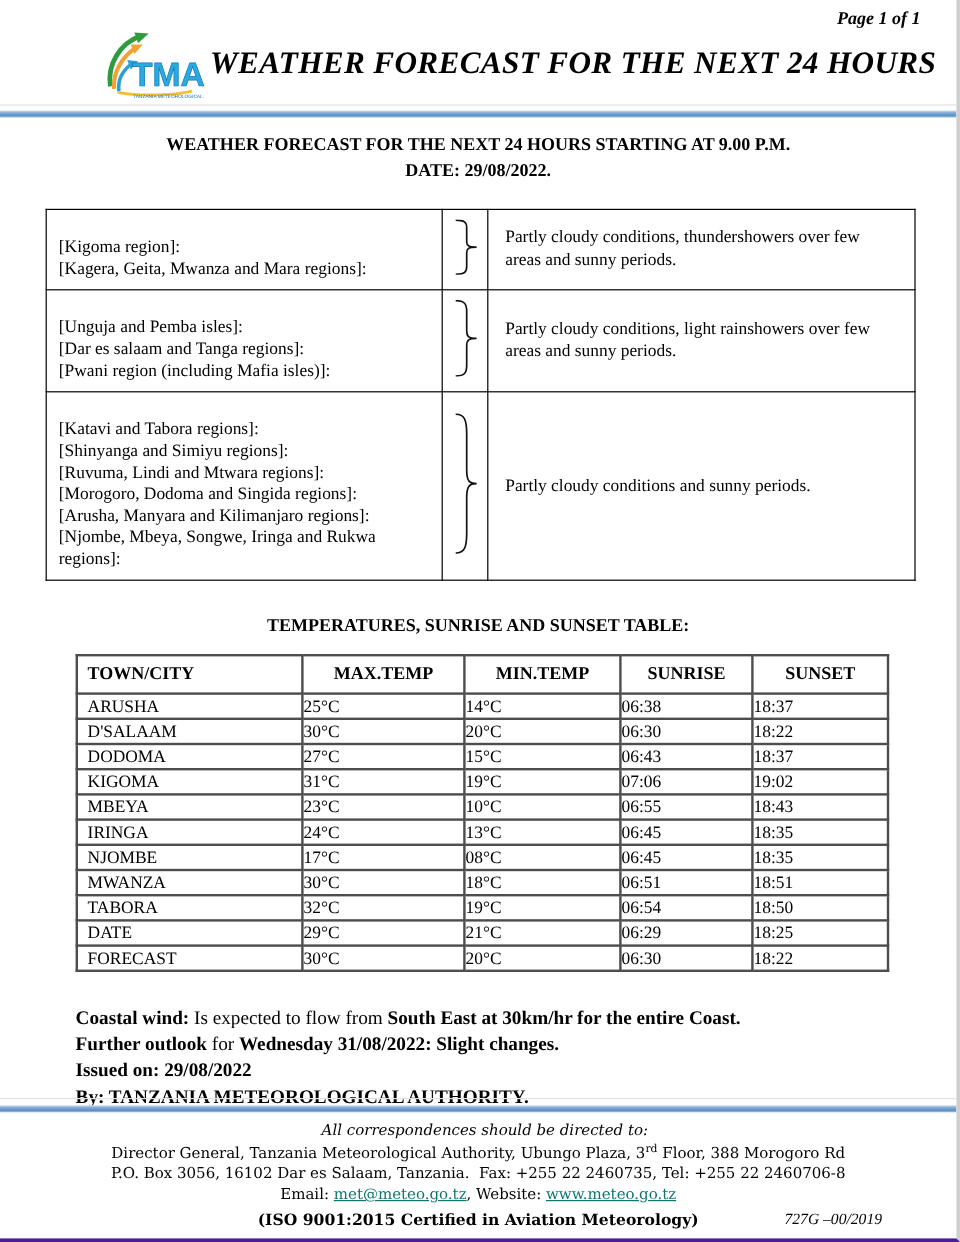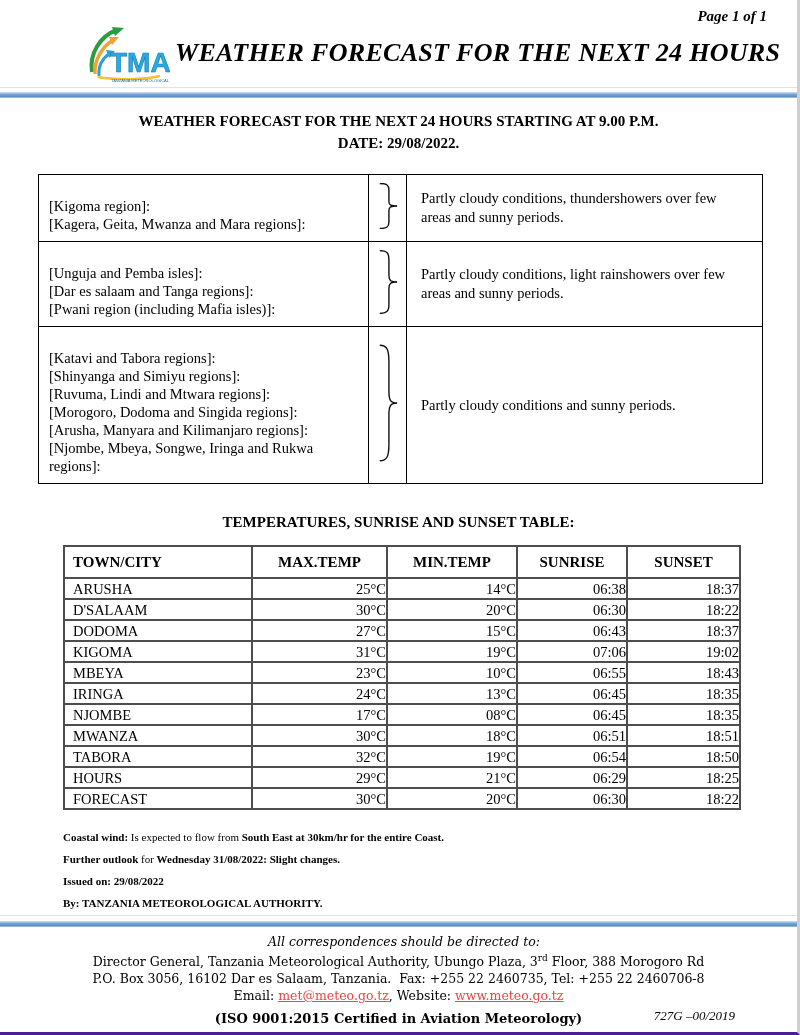--- a/index.html
+++ b/index.html
@@ -39,35 +39,35 @@
   .forecast-table td.forecast { padding:6px 14px; line-height:19px; }
   .forecast-table tr.r1 { height:62px; }
   .forecast-table tr.r2 { height:63px; }
   .forecast-table tr.r3 { height:110px; }
 
   .temp-title { margin:30px 0 0 0; text-align:center; font-size:15px; font-weight:bold; }
   .temp-table { margin:14px 16px 0 63px; width:676px; table-layout:fixed; font-size:14.5px;border-radius:13px; }
   .temp-table th, .temp-table td { border:2px solid #4d4d4d; line-height:18px; }
   .temp-table th { font-size:15px; height:28px; text-align:center; }
   .temp-table th.town, .temp-table td.town { text-align:left; padding-left:8px; }
-  .temp-table td { text-align:right; height:19px; padding:0; }
+  .temp-table td { text-align:left; height:19px; padding:0; }
   .temp-table col.w0 { width:188px; } .temp-table col.w1 { width:135px; }
   .temp-table col.w2 { width:130px; } .temp-table col.w3 { width:110px; }
   .temp-table col.w4 { width:113px; }
 
-  .notes { margin:16px 0 0 63px; font-size:11px; }
+  .notes { margin:28px 0 0 63px; font-size:16px; }
   .notes p { margin:0; line-height:22px; white-space:pre-wrap; }
   .notes .b { font-weight:bold; }
 
   .footer { position:absolute; left:0; top:912px; width:100%; text-align:center;
             font-family:"DejaVu Serif", serif; font-size:12.5px; }
   .footer .rule-blue { margin-top:5px; }
   .footer-line { line-height:17px; white-space:pre-wrap; }
   .footer-line.first { margin-top:6px; font-style:italic;margin-left:11px; }
-  .footer a { color:#ef4444; text-decoration:underline; cursor:pointer; }
+  .footer a { color:#0f766e; text-decoration:underline; cursor:pointer; }
   .footer sup { font-size:9px; }
   .footer-iso { margin-top:7px; font-weight:bold; font-size:13px; }
   .footer-ref { position:absolute; right:62px; top:96px; font-style:italic; font-size:13px;
                 font-family:"Liberation Serif", serif; }
 </style>
 </head>
 <body>
 
 <div class="page">
 
@@ -220,21 +220,21 @@
           <td>18:51</td>
         </tr>
         <tr>
           <td class="town">TABORA</td>
           <td>32°C</td>
           <td>19°C</td>
           <td>06:54</td>
           <td>18:50</td>
         </tr>
         <tr>
-          <td class="town">HOURS</td>
+          <td class="town">DATE</td>
           <td>29°C</td>
           <td>21°C</td>
           <td>06:29</td>
           <td>18:25</td>
         </tr>
         <tr>
           <td class="town">FORECAST</td>
           <td>30°C</td>
           <td>20°C</td>
           <td>06:30</td>

